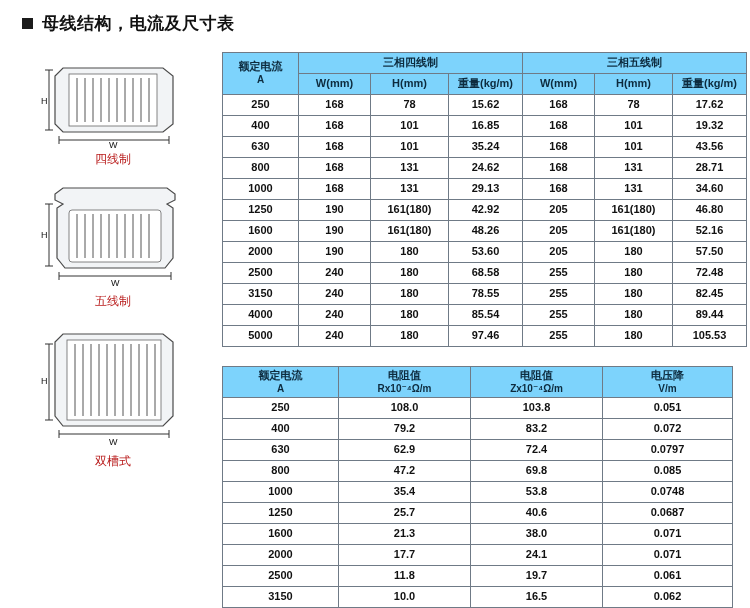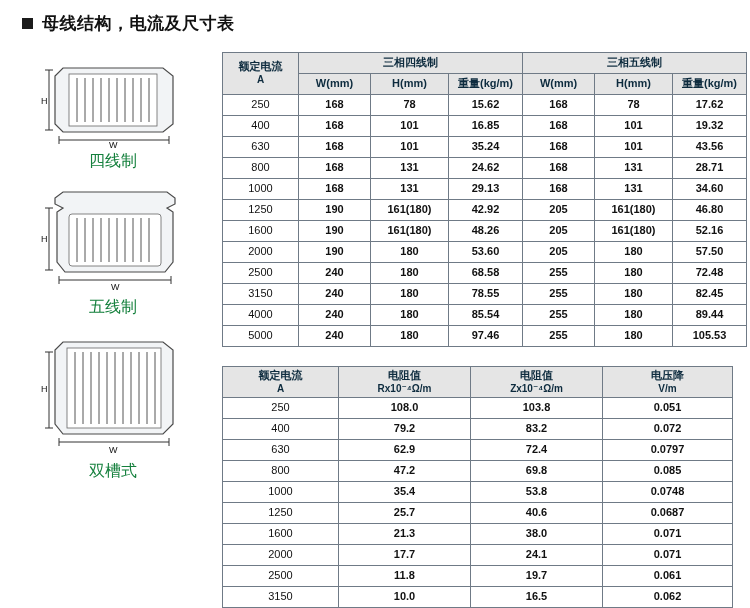--- a/index.html
+++ b/index.html
@@ -36,52 +36,52 @@
   .tables{
     position:absolute;left:222px;top:8px;width:510px;
   }
 
   
   .fig{
     position:relative;margin-bottom:10px;
     display:flex;flex-direction:column;align-items:center;
   }
   .fig-caption{
-    font-size:16px;color:#15803d;margin-top:3px;text-align:center;
+    font-size:12px;color:#b91c1c;margin-top:3px;text-align:center;
   }
   .fig-svg{display:block;}
 
   
   table{
     border-collapse:collapse;
     width:100%;
     font-size:11px;
     table-layout:fixed;
   }
   th,td{
     border:1px solid #6f7a86;
     text-align:center;
     padding:2px 1px;
     line-height:1.25;
     height:16px;
   }
   thead th{
-    background:#e5e5e5;
+    background:#7dd3fc;
     font-weight:bold;
     color:#0d2b3e;
     font-size:11px;
   }
   tbody td{
     background:#ffffff;
     color:#111;
     font-weight:bold;
     font-size:11px;
   }
   tbody td.idx{
-    font-weight:normal;
+    font-weight:bold;
   }
   .hdr-sub{font-weight:bold;margin-left:11px;}
   .tbl-gap{height:19px;}
   .unit{display:block;font-size:10px;font-weight:bold;}
 </style>
 </head>
 <body>
 
 <div class="page">
 

